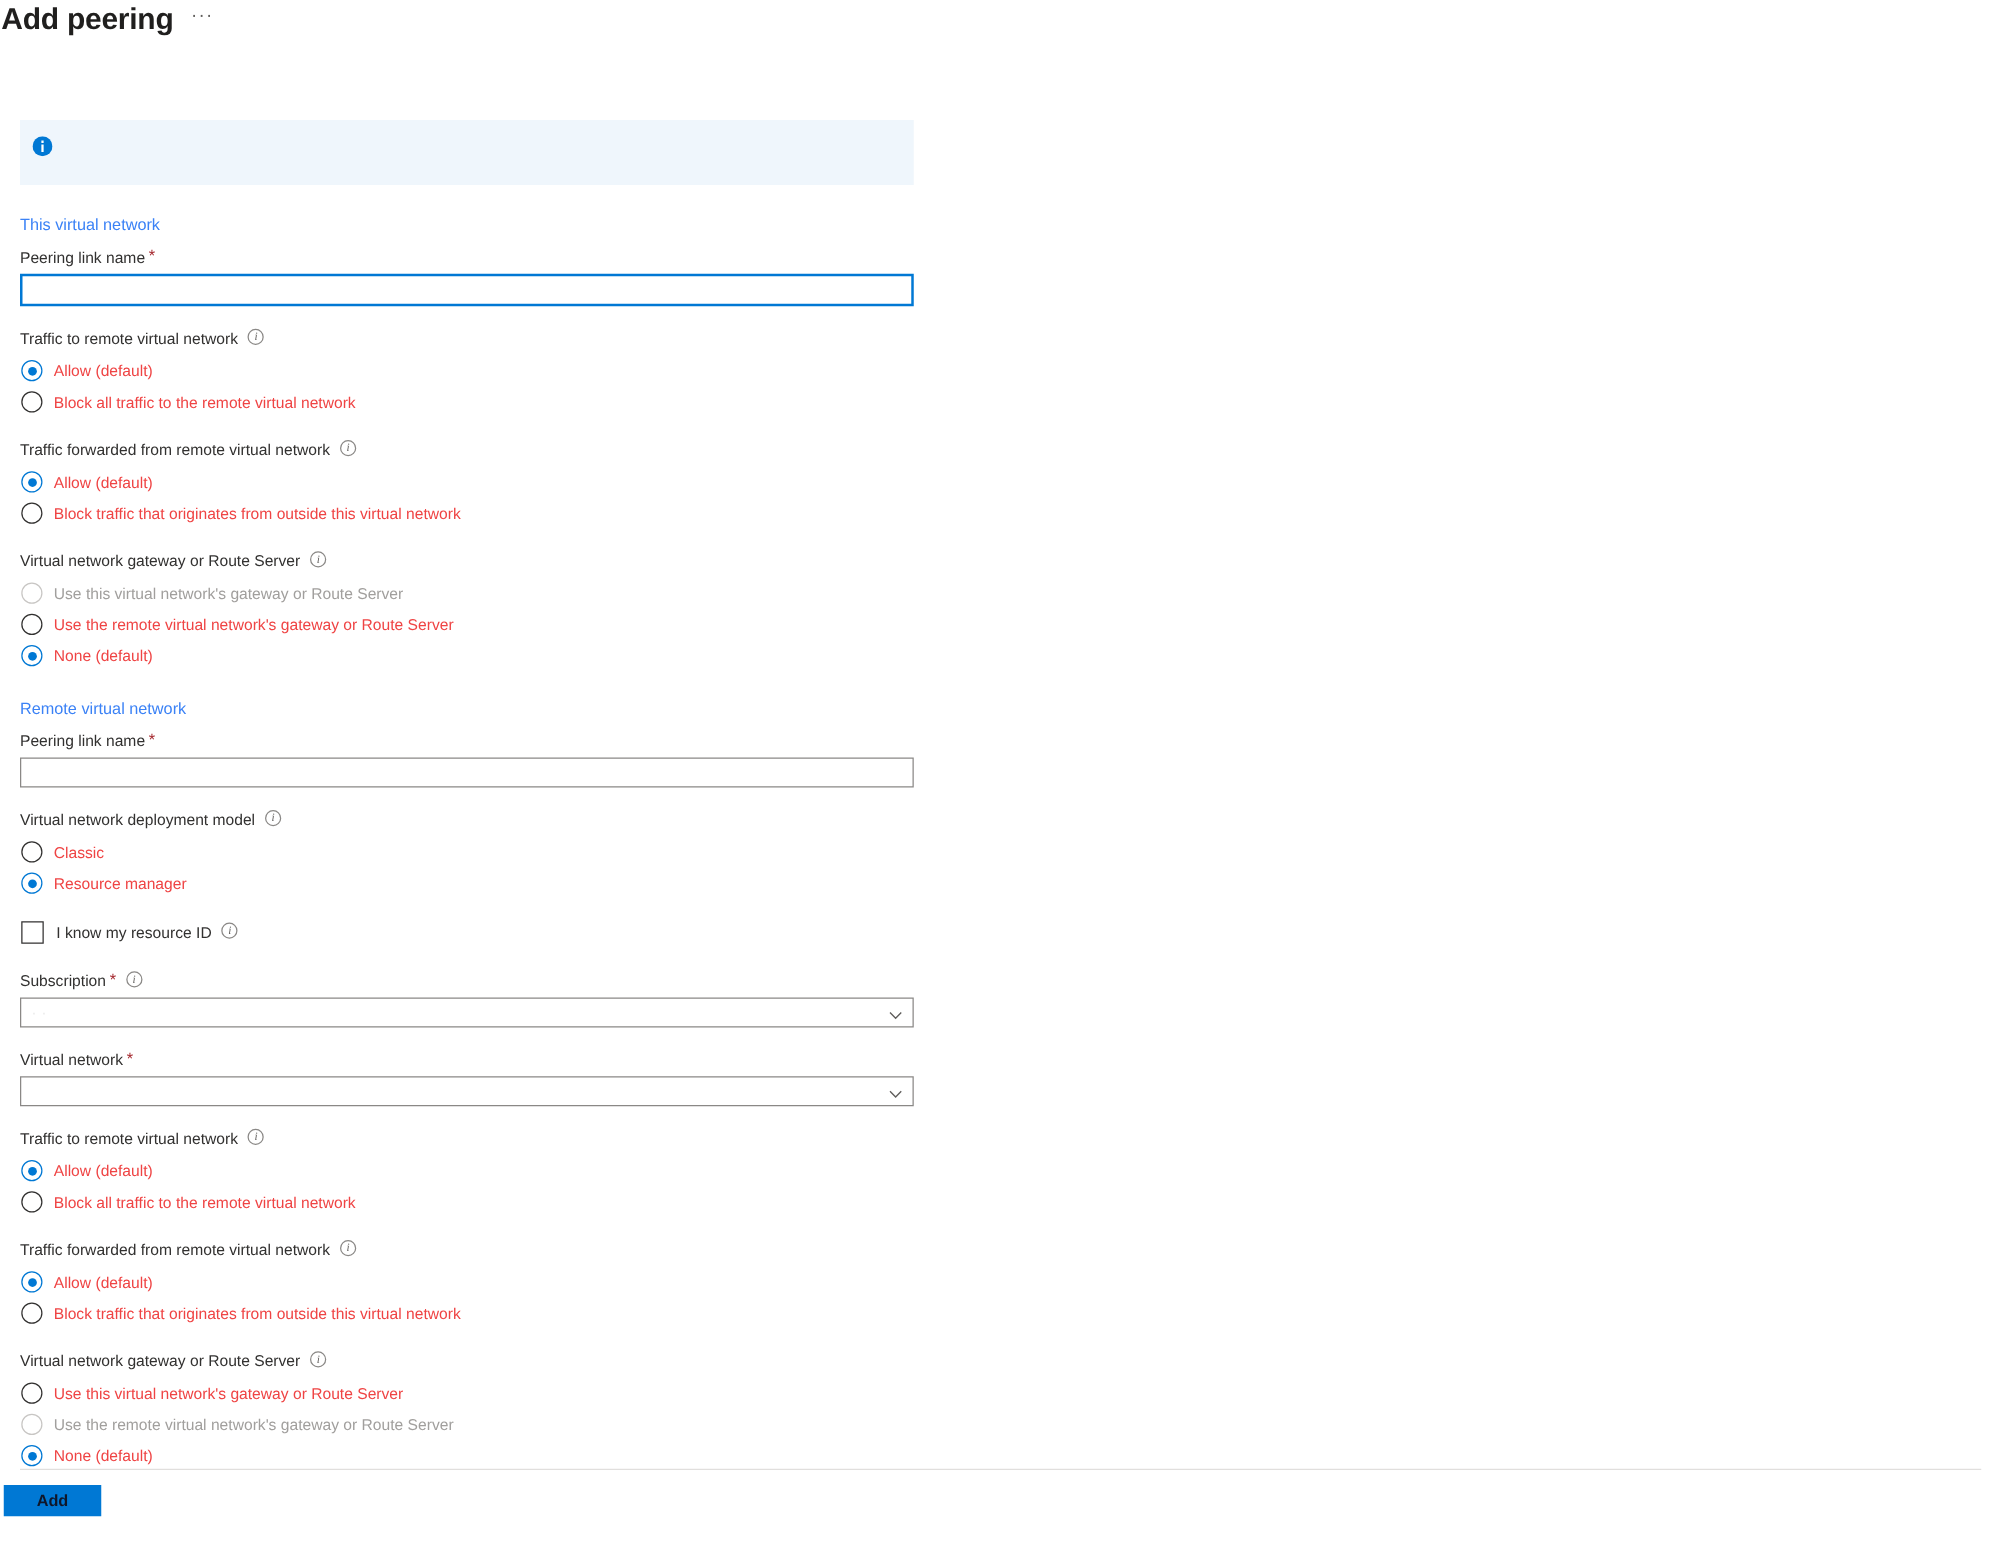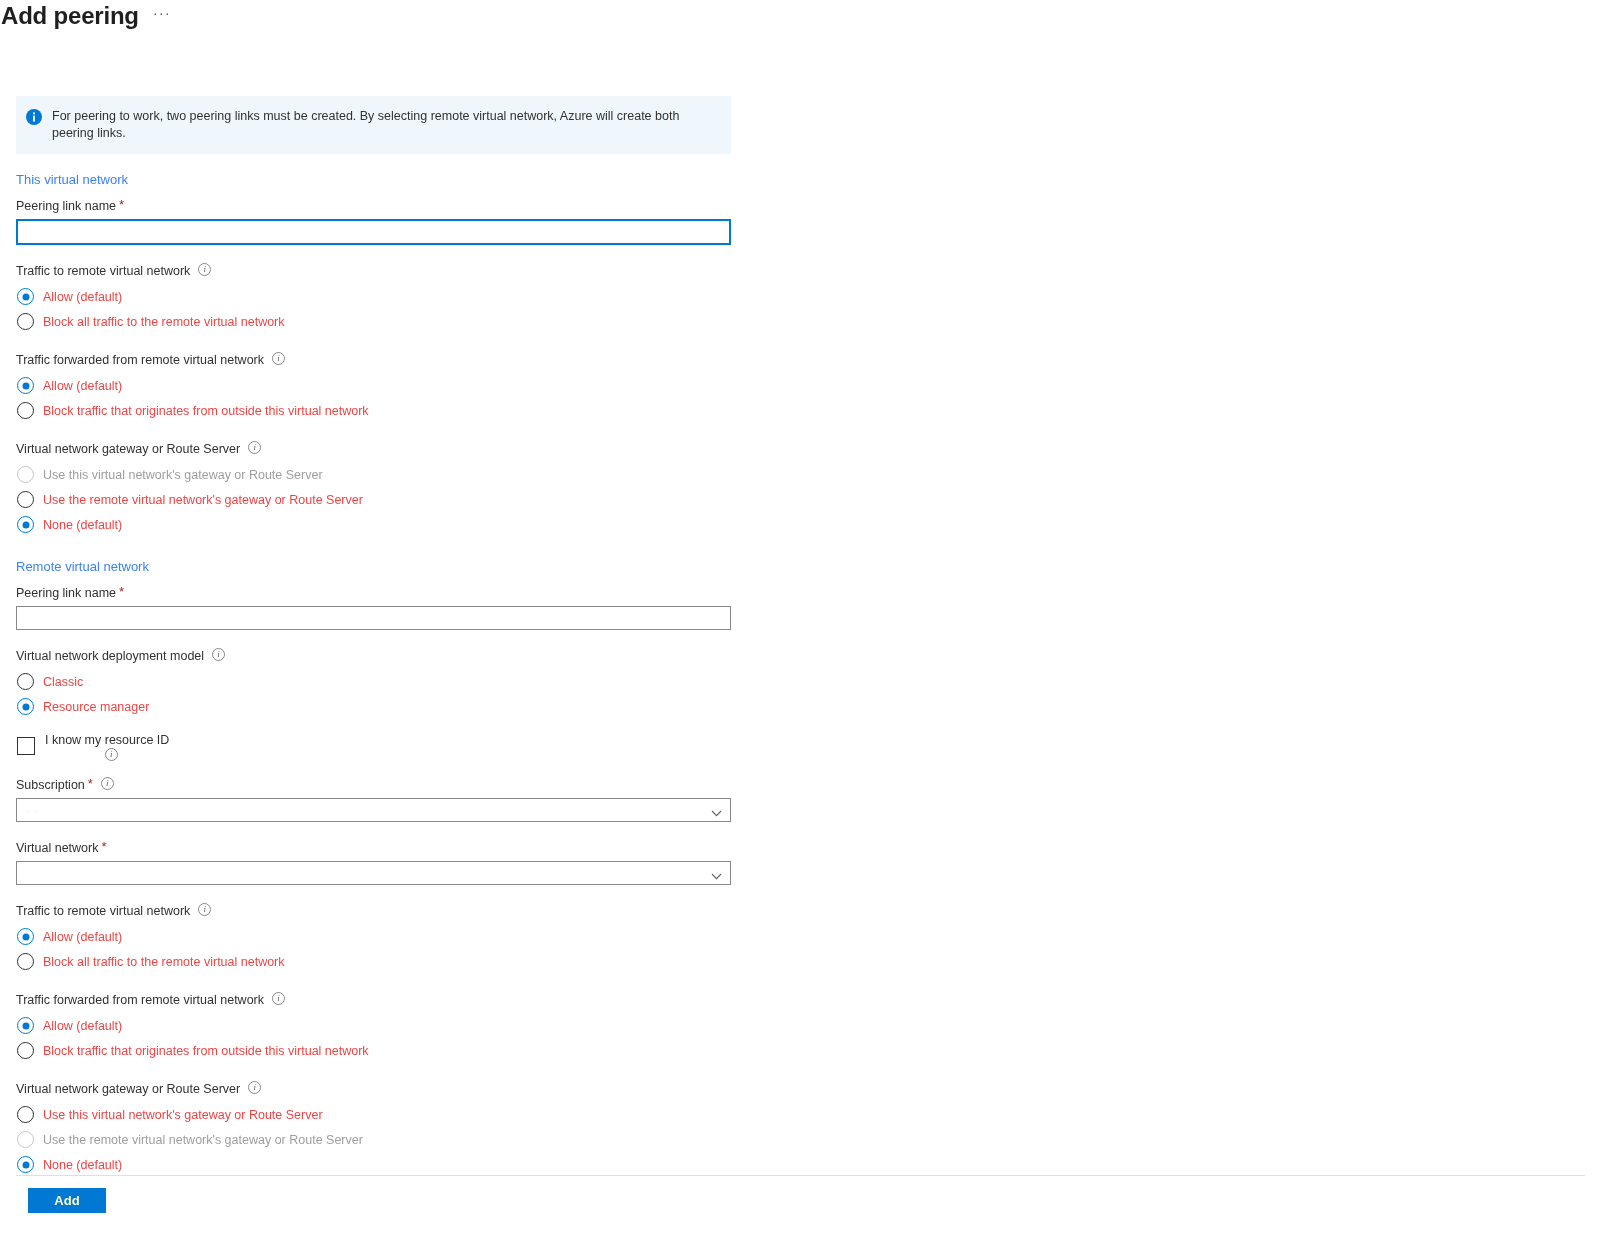--- a/index.html
+++ b/index.html
@@ -236,46 +236,44 @@
     box-sizing: border-box;
     background: #fff;
     flex: 0 0 auto;
     margin-right: 10px;
     margin-left: 1px;
   }
   .checkbox-label {
     font-size: 12.5px;
     color: #323130;
     display: flex;
-    align-items: center;
     line-height: 16px;
-    flex-direction: column;
   }
 
   .gap-sm { height: 14px; }
   .gap-md { height: 18px; }
   .gap-lg { height: 22px; }
 
   
   .footer-divider {
     position: absolute;
     top: 1175px;
     left: 16px;
     width: 1569px;
     height: 1px;
     background: #e1dfdd;
   }
   .add-button {
     position: absolute;
     top: 1188px;
-    left: 28px;
+    left: 3px;
     width: 78px;
     height: 25px;
     background: #0078d4;
-    color: #fef9c3;
+    color: #0f172a;
     border: none;
     font-family: "Liberation Sans", sans-serif;
     font-size: 13px;
     font-weight: 600;
     cursor: pointer;
     padding: 0;
     text-align: center;
     line-height: 25px;
   }
 </style>
@@ -293,21 +291,20 @@
 <div class="content">
 
   <div class="info-banner">
     <span class="info-icon">
       <svg width="16" height="16" viewBox="0 0 16 16">
         <circle cx="8" cy="8" r="8" fill="#0078d4"></circle>
         <rect x="7.1" y="6.6" width="1.8" height="6" fill="#ffffff"></rect>
         <rect x="7.1" y="3.4" width="1.8" height="2" fill="#ffffff"></rect>
       </svg>
     </span>
-    <span class="info-text">For peering to work, two peering links must be created. By selecting remote virtual network, Azure will create both peering links.</span>
   </div>
 
   <div class="form">
 
     <div class="section-title">This virtual network</div>
 
     <div class="field-label">
       <span>Peering link name</span>
       <span class="req">*</span>
     </div>

